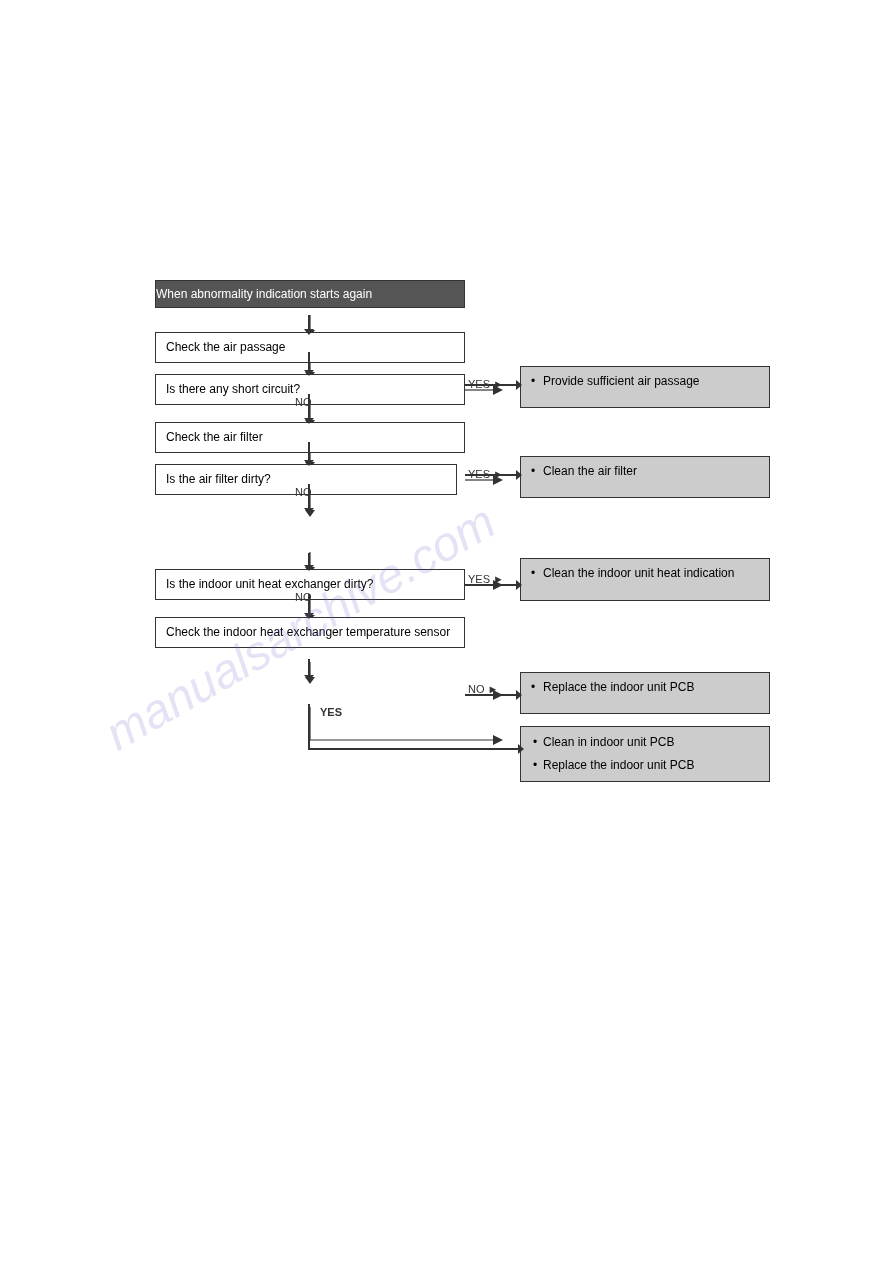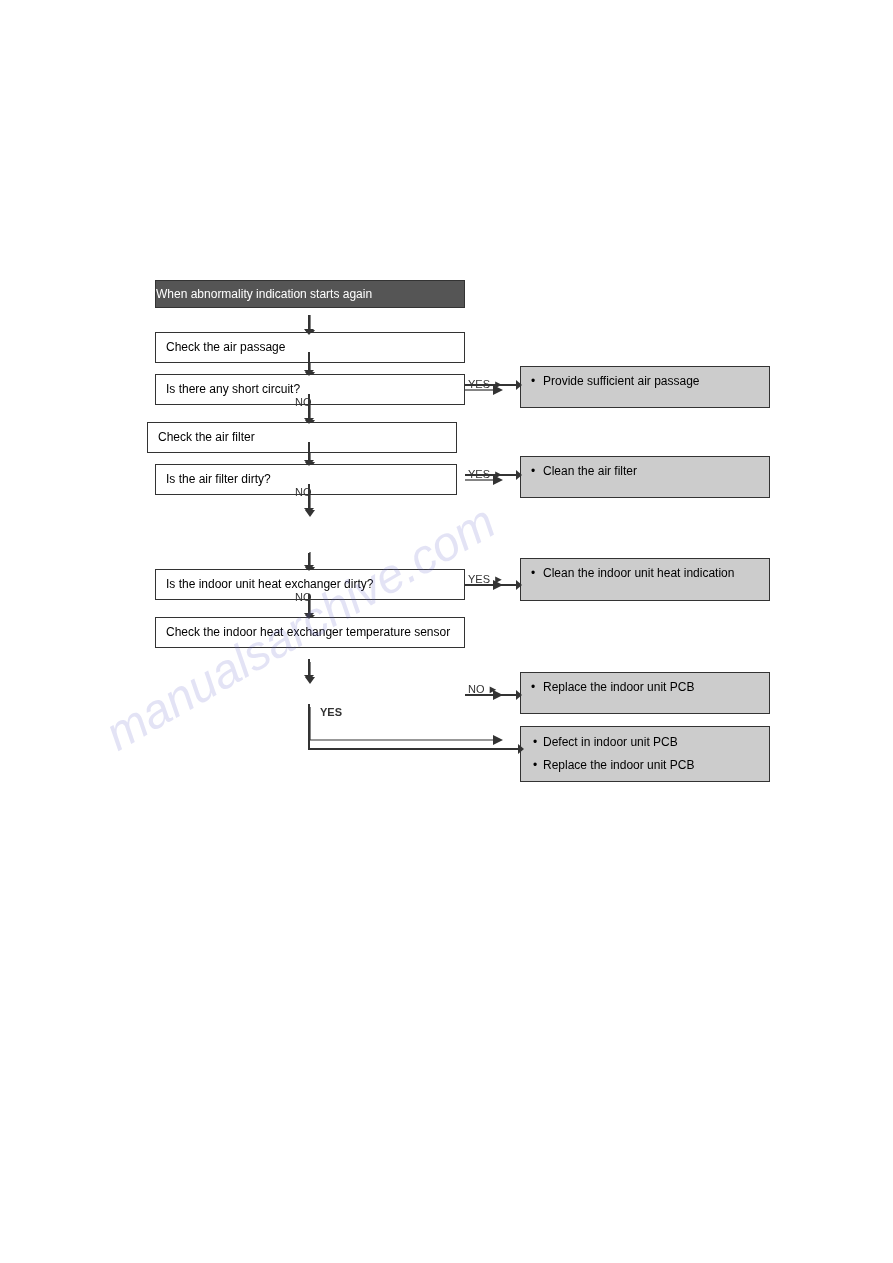--- a/index.html
+++ b/index.html
@@ -133,21 +133,21 @@
   </div>
 
   <div style="position:absolute; top:378px; left:468px; font-size:11px; color:#333;">YES ►</div>
 
   <div style="position:absolute; top:396px; left:295px; font-size:11px; color:#333;">NO</div>
 
   <div style="position:absolute; top:366px; left:520px; width:250px;">
     <div class="box-action">Provide sufficient air passage</div>
   </div>
 
-  <div style="position:absolute; top:422px; left:147px; width:310px;">
+  <div style="position:absolute; top:422px; left:155px; width:310px;">
     <div class="box">Check the air filter</div>
   </div>
 
   <div style="position:absolute; top:464px; left:155px; width:302px;">
     <div class="box">Is the air filter dirty?</div>
   </div>
 
   <div style="position:absolute; top:468px; left:468px; font-size:11px; color:#333;">YES ►</div>
 
   <div style="position:absolute; top:486px; left:295px; font-size:11px; color:#333;">NO</div>
@@ -179,21 +179,21 @@
   <div style="position:absolute; top:706px; left:320px; font-size:11px; color:#333; font-weight:bold;">YES</div>
 
   <div style="position:absolute; top:672px; left:520px; width:250px;">
     <div class="box-action">Replace the indoor unit PCB</div>
   </div>
 
   <div style="position:absolute; top:726px; left:520px; width:250px;">
     <div class="box-action-multi">
       <div style="padding-left:12px; position:relative;">
         <span style="position:absolute; left:2px;">•</span>
-        <span>Defect in indoor unit PCB</span>
+        <span>Clean in indoor unit PCB</span>
       </div>
       <div style="padding-left:12px; position:relative; margin-top:4px;">
         <span style="position:absolute; left:2px;">•</span>
         <span>Replace the indoor unit PCB</span>
       </div>
     </div>
   </div>
 
   <div style="position:absolute; top:315px; left:308px; width:2px; height:16px; background:#333;"></div>
   <div style="position:absolute; top:329px; left:304px; width:0; height:0; border-left:5px solid transparent; border-right:5px solid transparent; border-top:6px solid #333;"></div>

